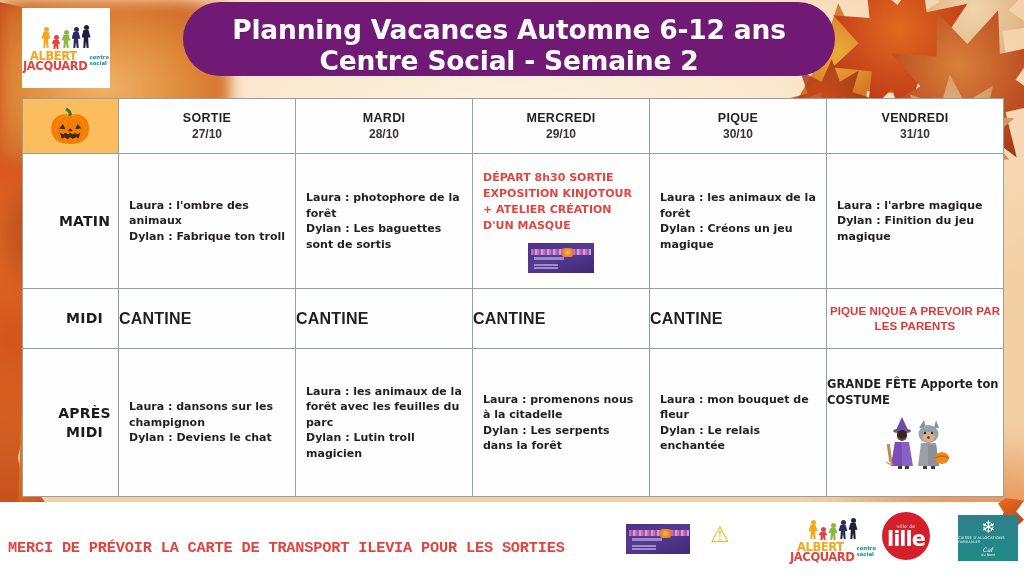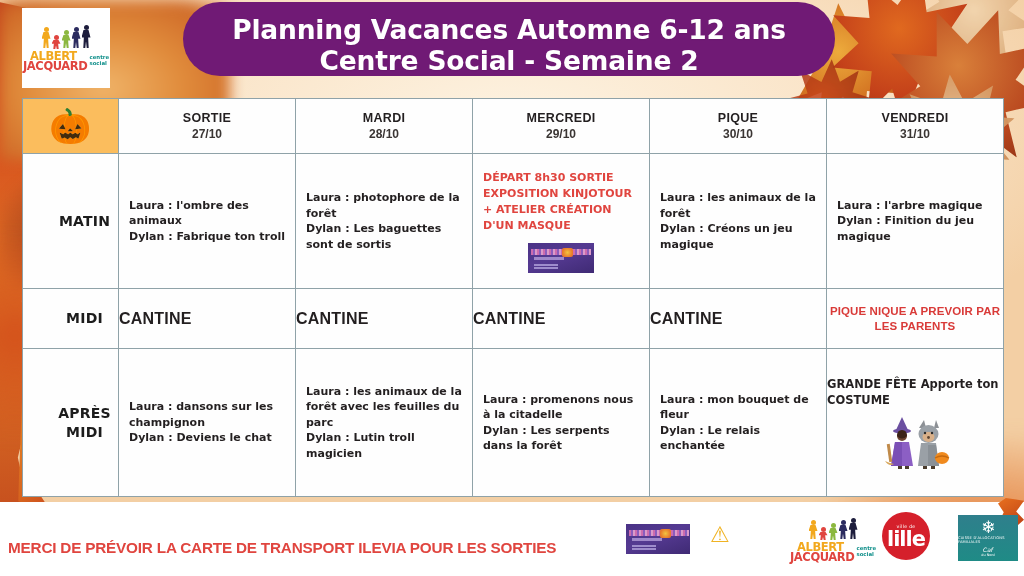--- a/index.html
+++ b/index.html
@@ -200,21 +200,21 @@
     background: repeating-linear-gradient(0deg,#9e8ccc 0 2px, transparent 2px 3px);
   }
 
   
   .kids { width: 78px; height: 56px; margin: 6px auto 0; position: relative; }
   .kids svg { display: block; }
 
   
   .footer-note {
     position: absolute; left: 8px; bottom: 16px; width: 610px;
-    font-family: Liberation Sans, sans-serif; font-weight: bold; font-size: 15.3px;
+    font-family: Liberation Mono, monospace; font-weight: bold; font-size: 15.3px;
     line-height: 24px; color: #e0453f; letter-spacing: -.2px;
   }
   .footer-logos {
     position: absolute; left: 626px; bottom: 12px; width: 392px; height: 52px;
   }
   .fl { position: absolute; bottom: 0; }
 
   .fl-kinjo { left: 0; bottom: 10px; }
   .fl-warn  { left: 84px; bottom: 18px; font-family: "DejaVu Sans", sans-serif;
               font-size: 22px; line-height: 22px; color: #f0b323; }

